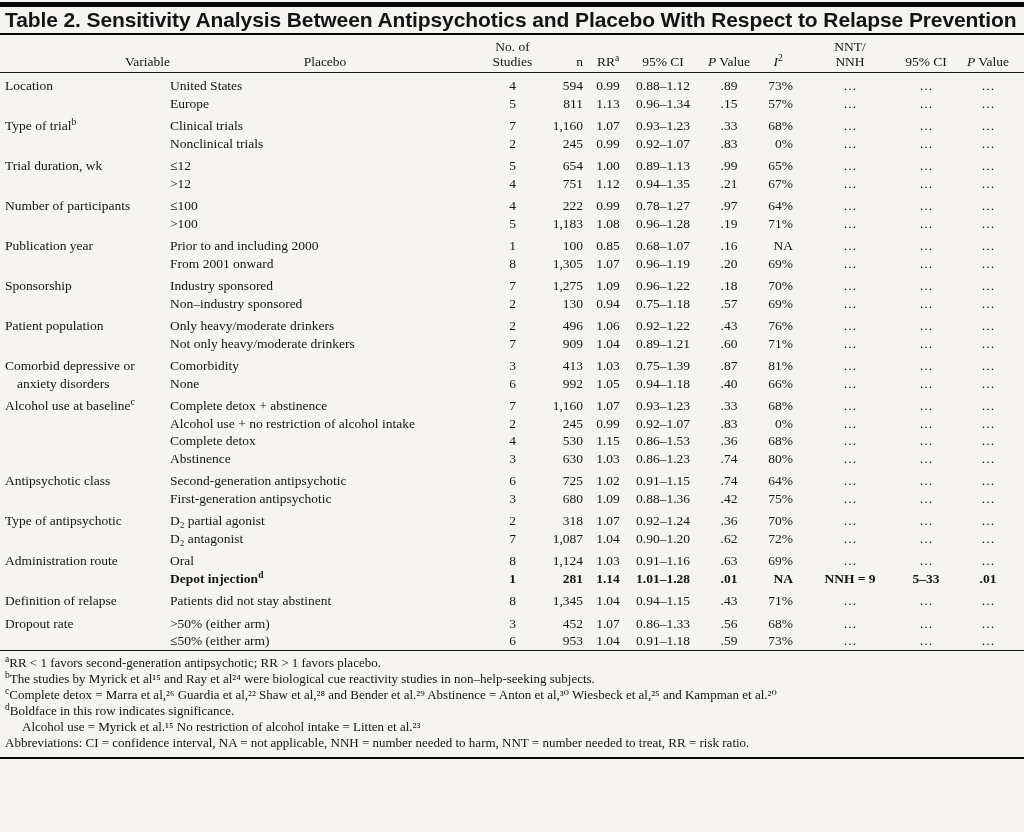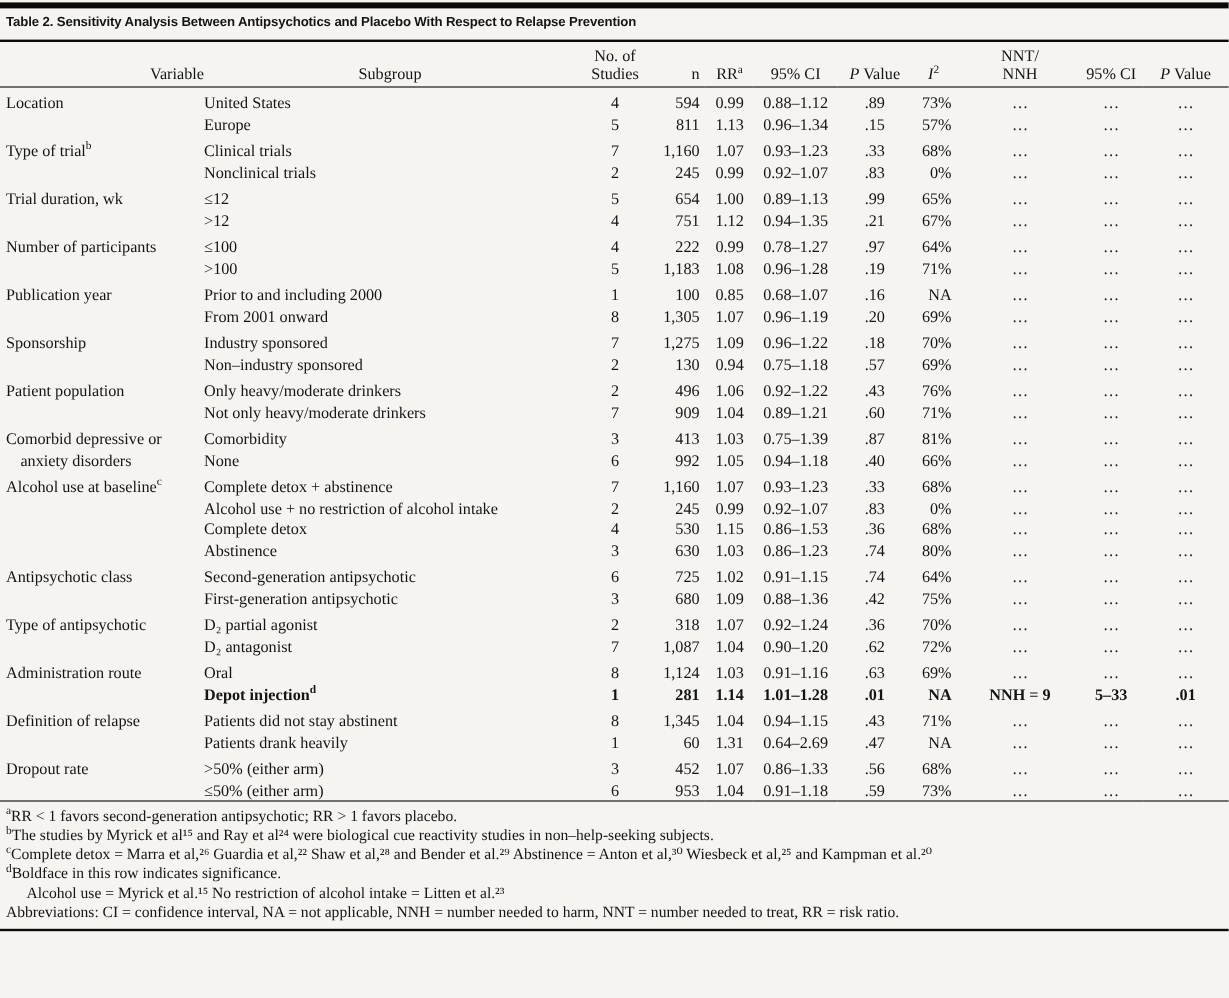--- a/index.html
+++ b/index.html
@@ -7,21 +7,21 @@
     width: 1024px; height: 832px; overflow: hidden;
     background: #f5f4f0; color: #141414;
     font-family: "Liberation Serif", "DejaVu Serif", serif;
   }
   .page { width: 1024px; height: 832px; position: relative; }
   .rule-thick { height: 5px; background: #0a0a0a; margin-top: 2px; }
   .rule-title { height: 2px; background: #0a0a0a; }
   .rule-bottom { height: 2px; background: #0a0a0a; margin-top: 1px; }
   .table-title {
     font-family: "Liberation Sans", "DejaVu Sans", sans-serif;
-    font-weight: bold; font-size: 11px; line-height: 19px;
+    font-weight: bold; font-size: 21px; line-height: 19px;
     padding: 3px 5px 4px; letter-spacing: -0.1px;
   }
   table { border-collapse: collapse; table-layout: fixed; width: 1024px;
           border-bottom: 1.5px solid #1a1a1a; }
   col.w-var { width: 170px; } col.w-sub { width: 310px; } col.w-st { width: 65px; }
   col.w-n { width: 43px; }   col.w-rr { width: 40px; }   col.w-ci { width: 70px; }
   col.w-p { width: 62px; }   col.w-i2 { width: 40px; }   col.w-nnt { width: 100px; }
   col.w-ci2 { width: 52px; } col.w-p2 { width: 72px; }
   thead th {
     font-weight: normal; font-size: 13.5px; line-height: 15px;
@@ -71,21 +71,21 @@
         <col class="w-ci">
         <col class="w-p">
         <col class="w-i2">
       <col class="w-nnt">
         <col class="w-ci2">
         <col class="w-p2">
     </colgroup>
     <thead>
       <tr>
         <th class="c-var"><span>Variable</span></th>
-        <th class="c-sub"><span>Subgroup</span></th>
+        <th class="c-sub"><span>Placebo</span></th>
         <th class="c-st">
           <div>No. of</div>
           <div>Studies</div>
         </th>
         <th class="c-n"><span>n</span></th>
         <th class="c-rr"><span>RR</span><sup>a</sup></th>
         <th class="c-ci">95% CI</th>
         <th class="c-p"><i>P</i><span> Value</span></th>
         <th class="c-i2"><i>I</i><sup>2</sup></th>
         <th class="c-nnt">
@@ -441,33 +441,20 @@
           <td class="c-st">8</td>
           <td class="c-n">1,345</td>
           <td class="c-rr">1.04</td>
           <td class="c-ci">0.94–1.15</td>
           <td class="c-p">.43</td>
           <td class="c-i2">71%</td>
           <td class="c-nnt">…</td>
           <td class="c-ci2">…</td>
           <td class="c-p2">…</td>
         </tr>
-        <tr>
-          <td class="c-var"></td>
-          <td class="c-sub">Patients drank heavily</td>
-          <td class="c-st">1</td>
-          <td class="c-n">60</td>
-          <td class="c-rr">1.31</td>
-          <td class="c-ci">0.64–2.69</td>
-          <td class="c-p">.47</td>
-          <td class="c-i2">NA</td>
-          <td class="c-nnt">…</td>
-          <td class="c-ci2">…</td>
-          <td class="c-p2">…</td>
-        </tr>
         <tr class="group-start">
           <td class="c-var">Dropout rate</td>
           <td class="c-sub">&gt;50% (either arm)</td>
           <td class="c-st">3</td>
           <td class="c-n">452</td>
           <td class="c-rr">1.07</td>
           <td class="c-ci">0.86–1.33</td>
           <td class="c-p">.56</td>
           <td class="c-i2">68%</td>
           <td class="c-nnt">…</td>

